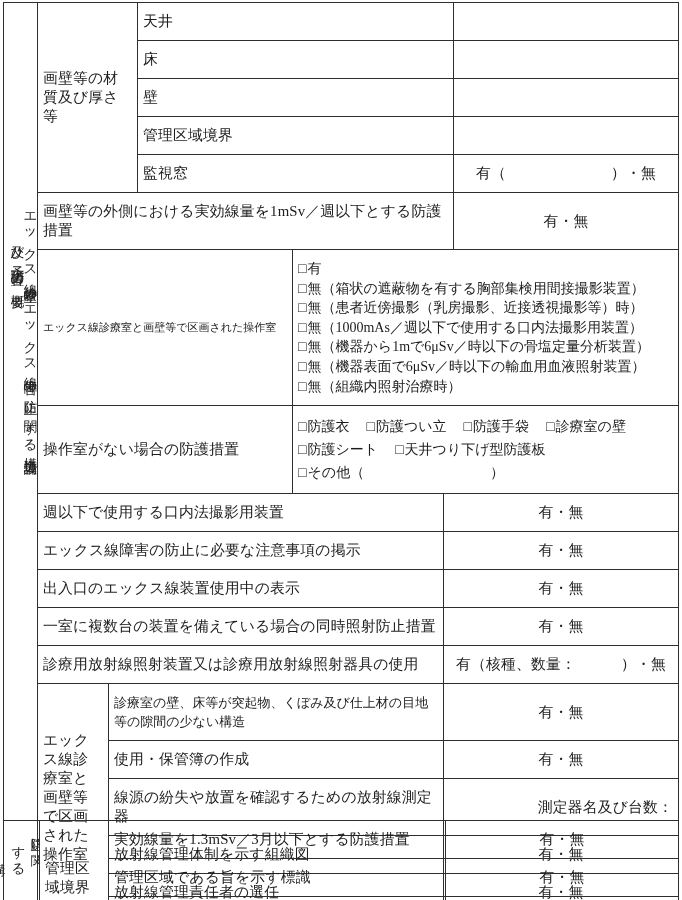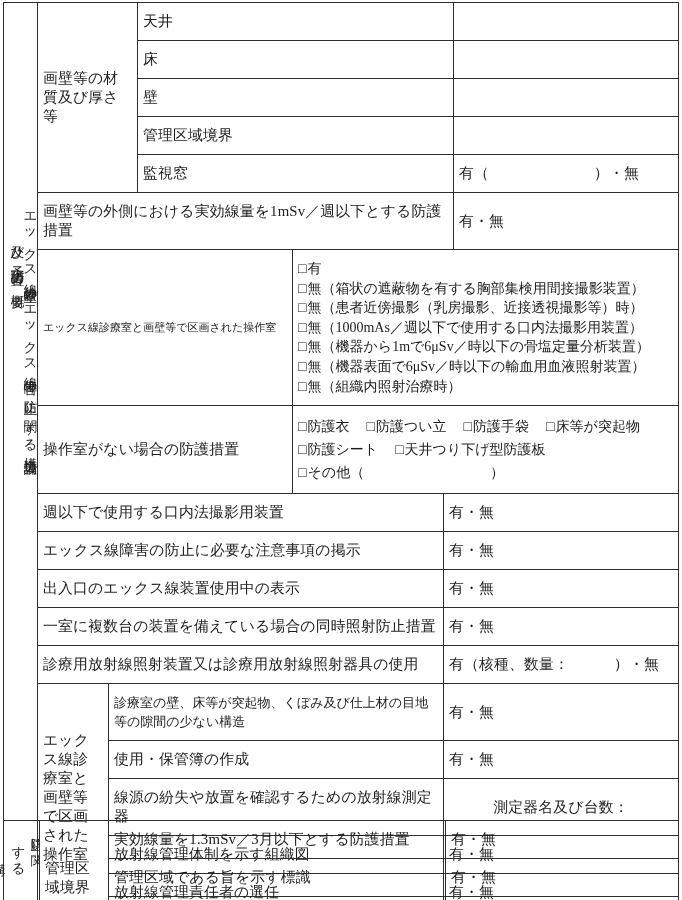--- a/index.html
+++ b/index.html
@@ -21,22 +21,22 @@
   table.doc td {
     border: 1px solid #2e2e2e;
     padding: 9px 5px;
     font-size: 14.8px;
     letter-spacing: 0.2px;
     line-height: 19px;
     vertical-align: middle;
     overflow: hidden;
     word-break: break-all;
   }
-  td.val  { padding: 0 2px; font-size: 15px; }
-  td.val-left { text-align: center; padding: 0 6px; font-size: 14.8px; }
+  td.val  { text-align: center; padding: 0 2px; font-size: 15px; }
+  td.val-left { text-align: right; padding: 0 6px; font-size: 14.8px; }
   td.vcell { position: relative; padding: 0; }
   td.cbcell { vertical-align: top; padding: 2px 2px 0 4px; }
   td.mid { vertical-align: middle; }
   td.thick { border-top: 2px solid #2e2e2e; margin-top: 48px; }
 
   .vtxt {
     position: absolute;
     writing-mode: vertical-rl;
     text-orientation: upright;
     font-size: 13.5px;
@@ -118,21 +118,21 @@
           <div class="opt"><span class="cb">□</span><span>無（機器から1mで6μSv／時以下の骨塩定量分析装置）</span></div>
           <div class="opt"><span class="cb">□</span><span>無（機器表面で6μSv／時以下の輸血用血液照射装置）</span></div>
           <div class="opt"><span class="cb">□</span><span>無（組織内照射治療時）</span></div>
         </td>
       </tr>
 
       <tr style="height:69px">
         <td colspan="3" class="mid">操作室がない場合の防護措置</td>
         <td colspan="3" class="cbcell">
           <div class="opt cbline">
-            <span class="grp"><span class="cb">□</span><span>防護衣</span></span><span class="grp"><span class="cb">□</span><span>防護つい立</span></span><span class="grp"><span class="cb">□</span><span>防護手袋</span></span><span class="grp"><span class="cb">□</span><span>床等が突起物</span></span>
+            <span class="grp"><span class="cb">□</span><span>防護衣</span></span><span class="grp"><span class="cb">□</span><span>防護つい立</span></span><span class="grp"><span class="cb">□</span><span>防護手袋</span></span><span class="grp"><span class="cb">□</span><span>診療室の壁</span></span>
           </div>
           <div class="opt cbline">
             <span class="grp"><span class="cb">□</span><span>防護シート</span></span><span class="grp"><span class="cb">□</span><span>天井つり下げ型防護板</span></span>
           </div>
           <div class="opt cbline">
             <span class="grp"><span class="cb">□</span><span>その他（　　　　　　　　　）</span></span>
           </div>
         </td>
       </tr>
 

